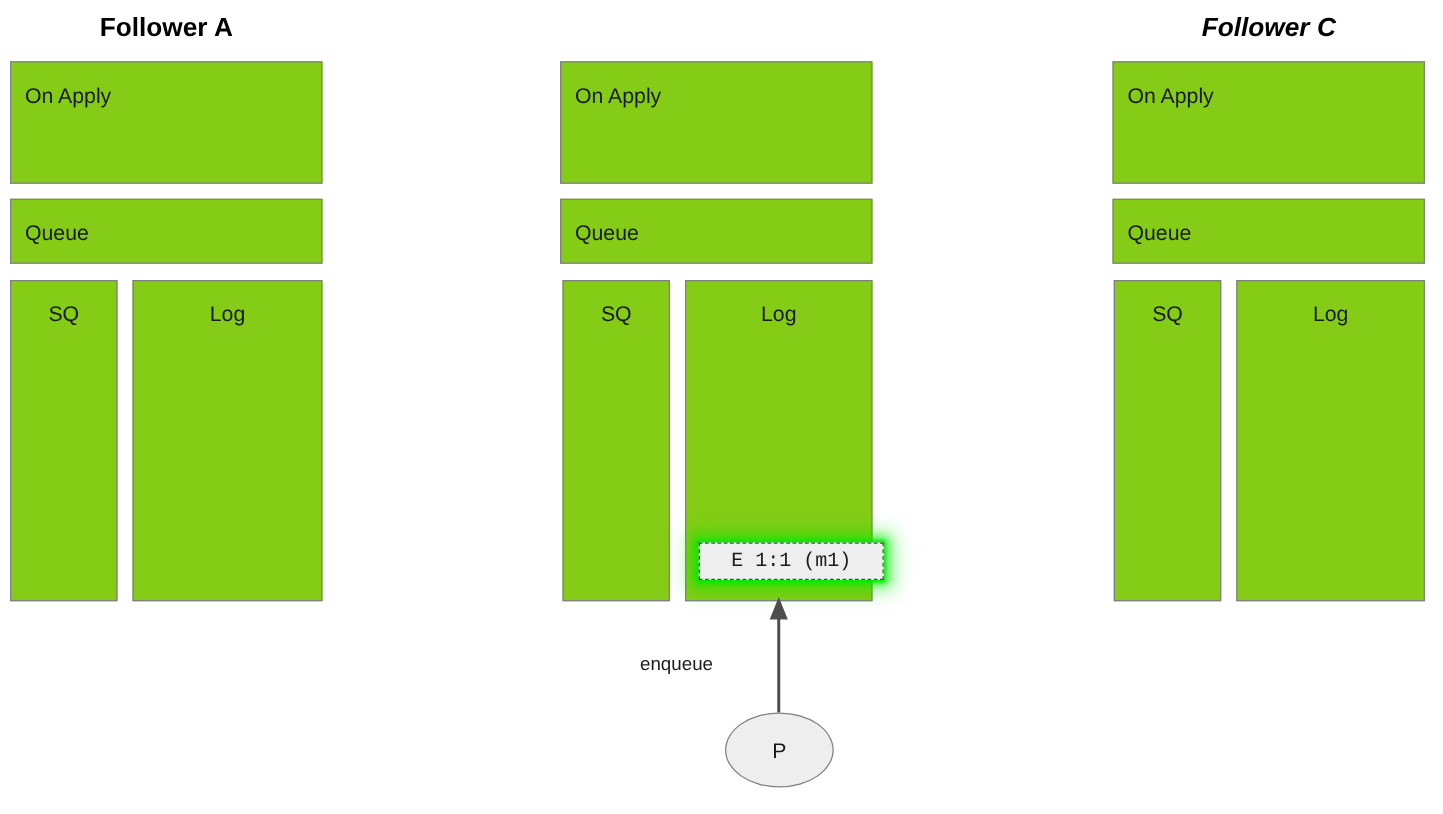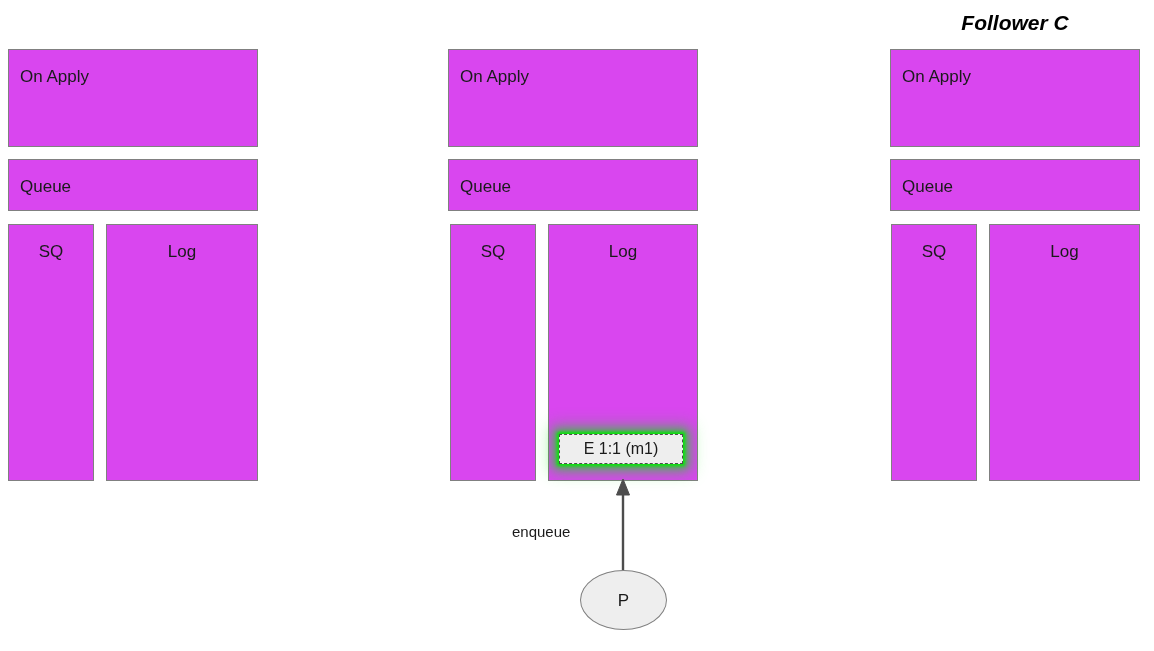--- a/index.html
+++ b/index.html
@@ -28,21 +28,21 @@
     font-size: 21px;
     font-weight: bold;
     color: #000000;
     text-align: center;
     line-height: 1;
     white-space: nowrap;
   }
 
   .box {
     position: absolute;
-    background: #d946ef;
+    background: #84cc16;
     border: 1.6px solid #808080;
     box-sizing: border-box;
   }
 
   .box-label {
     position: absolute;
     font-size: 17px;
     color: #1a1a1a;
     white-space: nowrap;
     line-height: 1;
@@ -108,20 +108,21 @@
     font-size: 17px;
     color: #1a1a1a;
     line-height: 1;
   }
 </style>
 </head>
 <body>
 
 <div id="stage">
 
+  <div class="node-title" style="left:8px; top:12px; width:250px;">Follower A</div>
 
   <div class="box" style="left:8px; top:49px; width:250px; height:98px;">
     <span class="box-label label-left">On Apply</span>
   </div>
 
   <div class="box" style="left:8px; top:159px; width:250px; height:52px;">
     <span class="box-label label-left">Queue</span>
   </div>
 
   <div class="box" style="left:8px; top:224px; width:86px; height:257px;">
@@ -140,21 +141,21 @@
   <div class="box" style="left:448px; top:159px; width:250px; height:52px;">
     <span class="box-label label-left">Queue</span>
   </div>
 
   <div class="box" style="left:450px; top:224px; width:86px; height:257px;">
     <span class="box-label label-center">SQ</span>
   </div>
 
   <div class="box" style="left:548px; top:224px; width:150px; height:257px;">
     <span class="box-label label-center">Log</span>
-    <div class="log-entry highlight" style="left:10px; top:209px; width:124px; height:30px;">E 1:1 (m1)</div>
+    <div class="log-entry highlight" style="left:10px; top:209px; width:148px; height:30px;font-family:Liberation Mono, monospace;">E 1:1 (m1)</div>
   </div>
 
   <div class="node-title" style="left:890px; top:12px; width:250px;font-style:italic;">Follower C</div>
 
   <div class="box" style="left:890px; top:49px; width:250px; height:98px;">
     <span class="box-label label-left">On Apply</span>
   </div>
 
   <div class="box" style="left:890px; top:159px; width:250px; height:52px;">
     <span class="box-label label-left">Queue</span>

